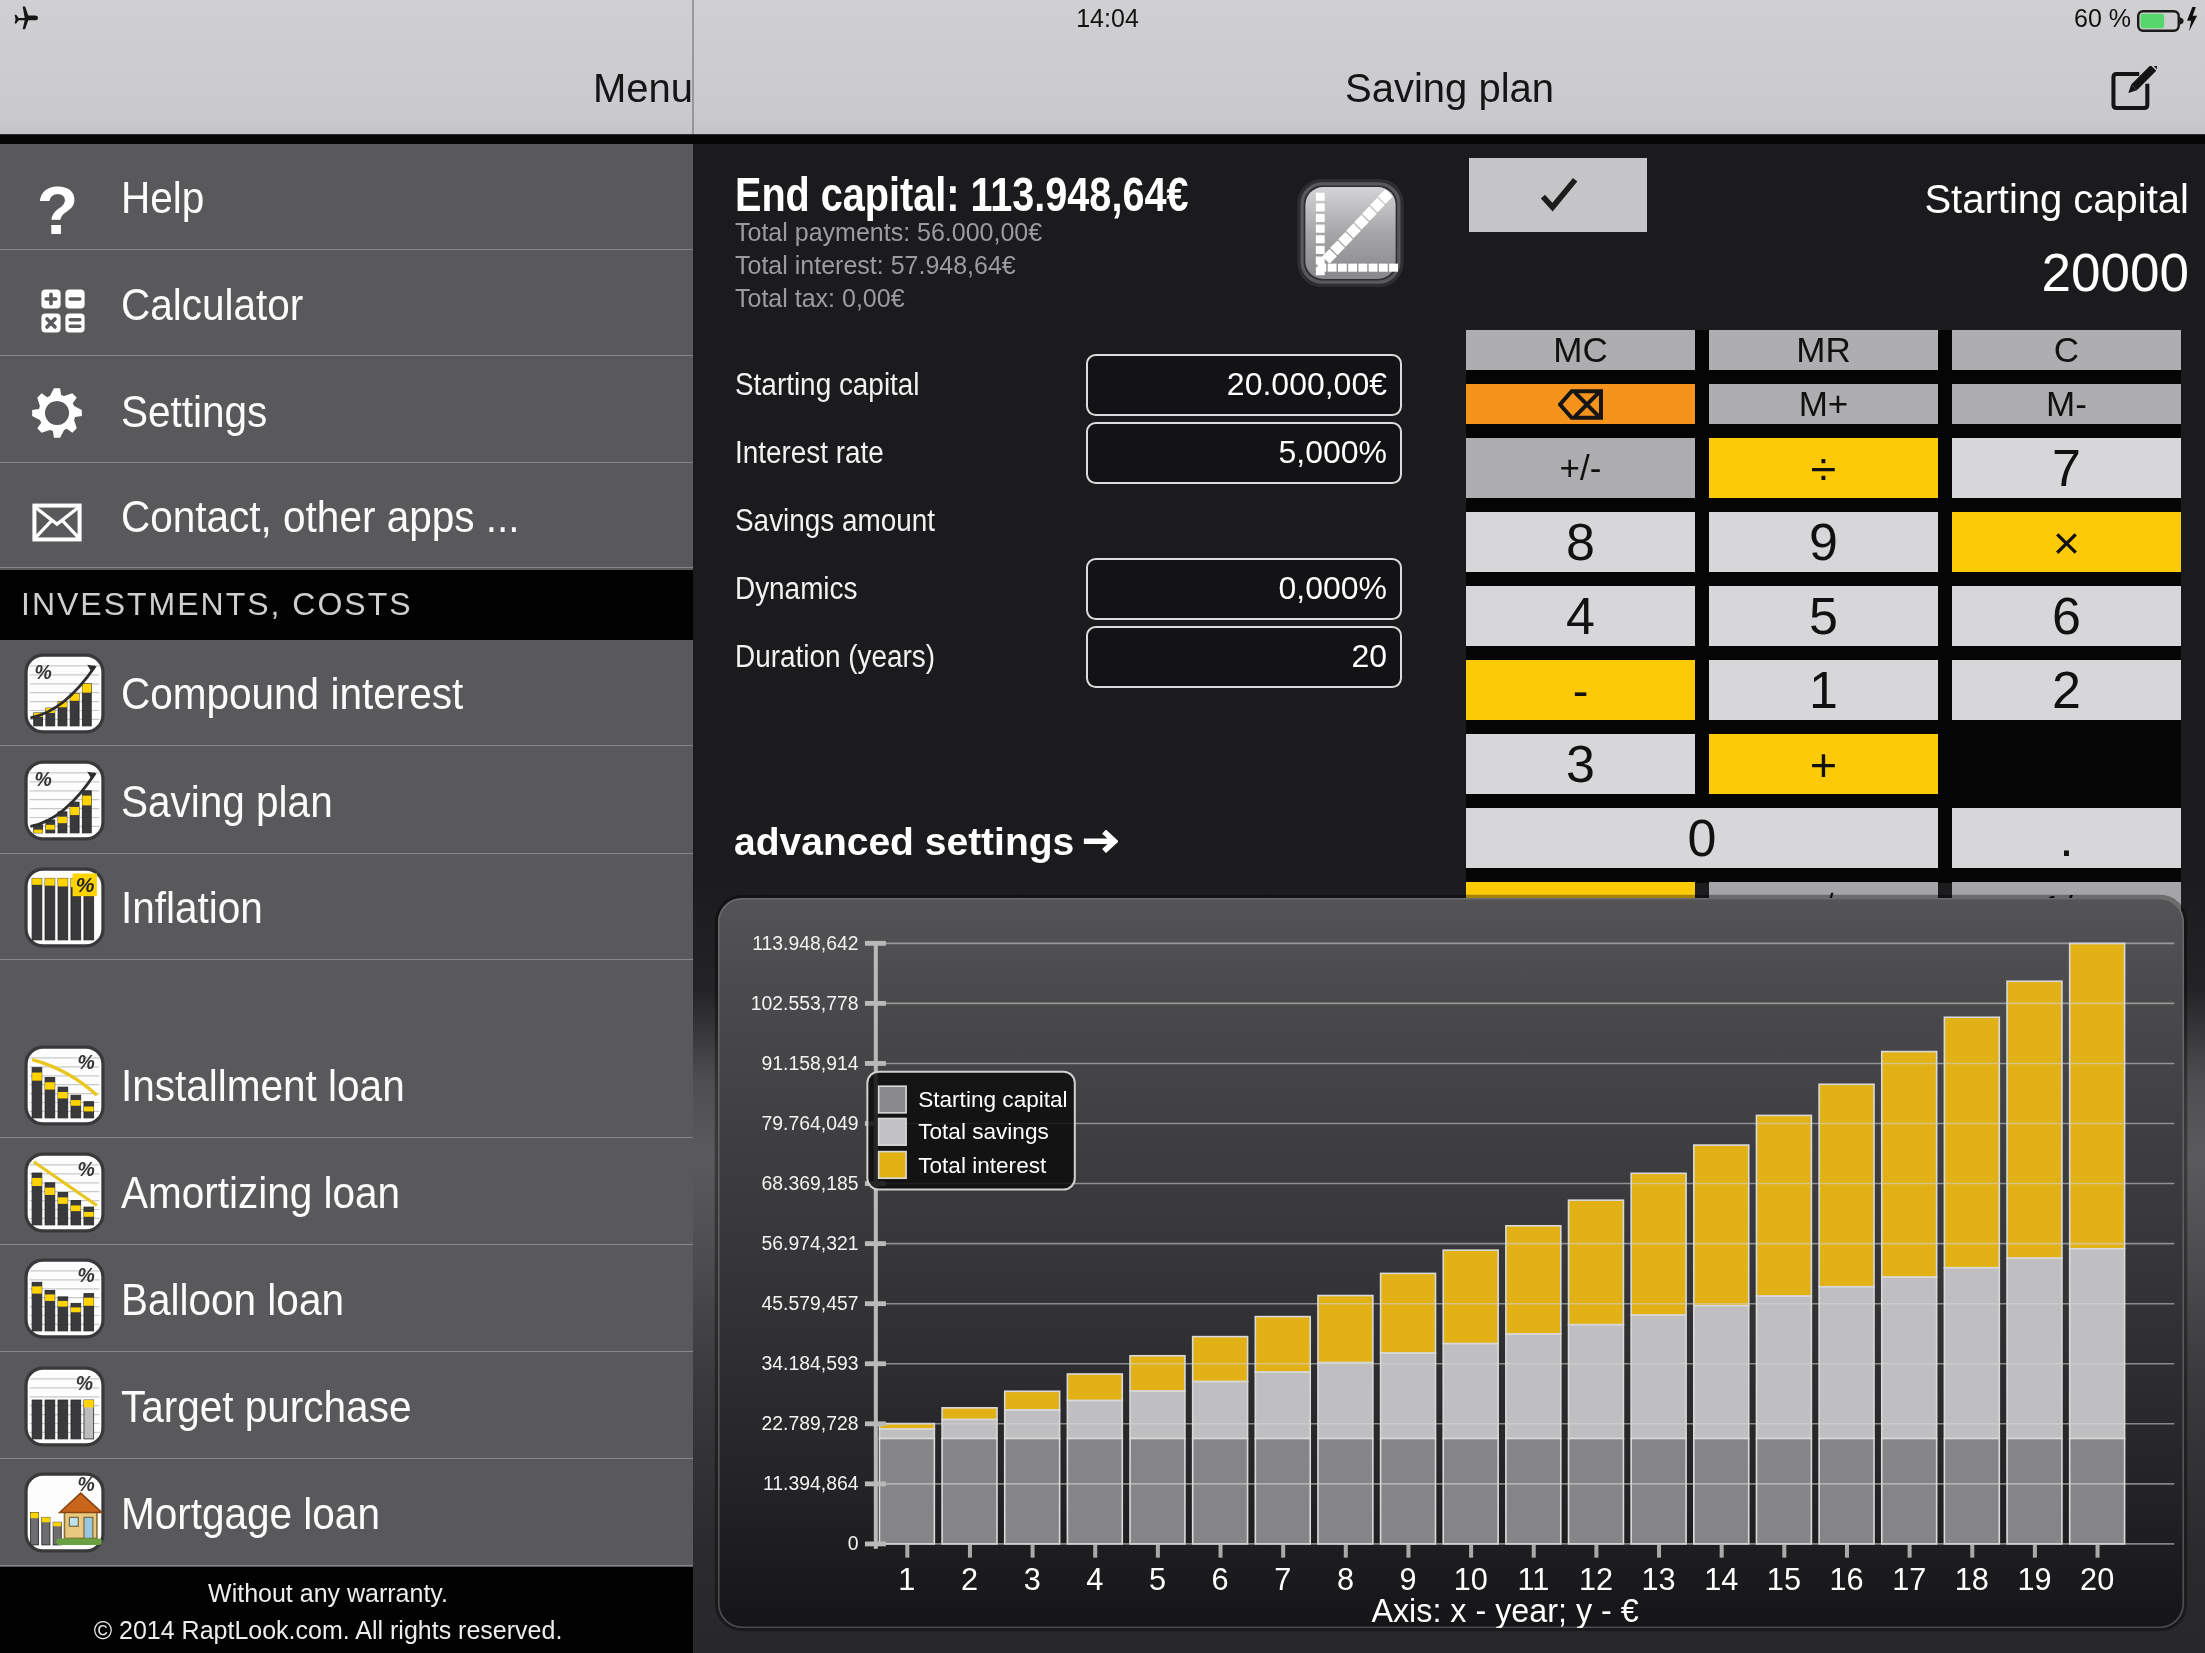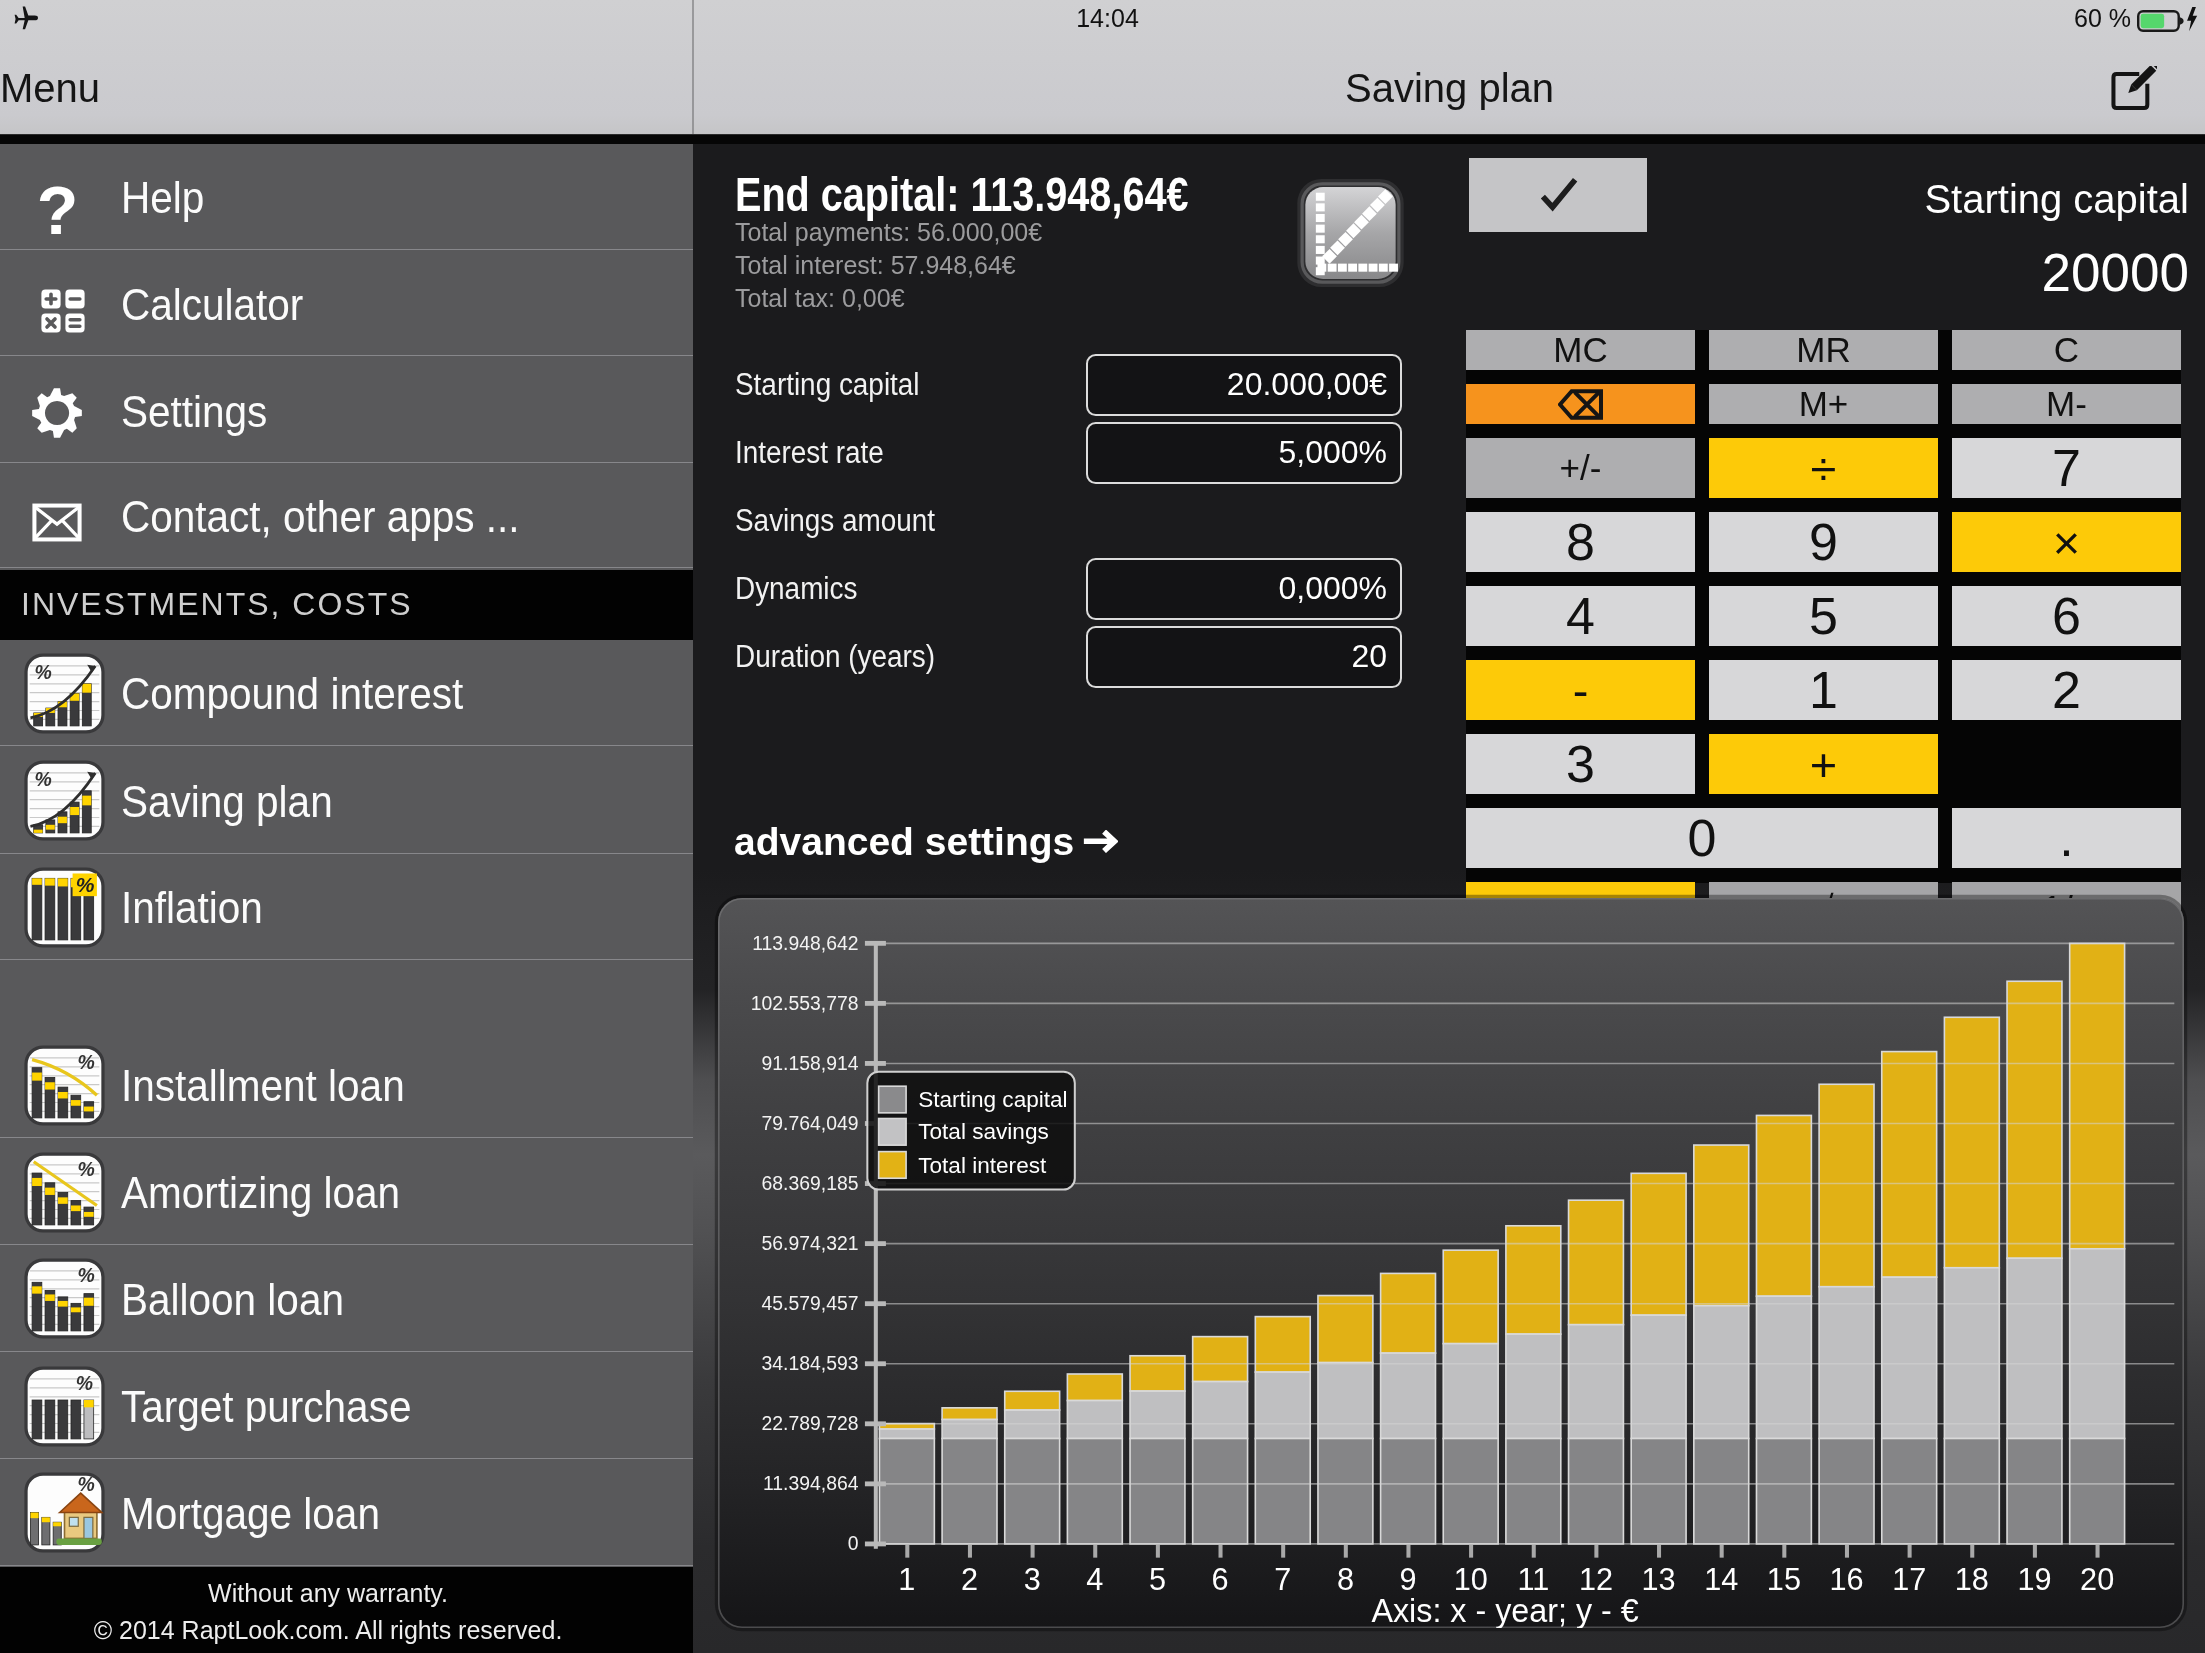--- a/index.html
+++ b/index.html
@@ -53,21 +53,21 @@
 <div class="statustxt" style="left:1067px;width:81px;text-align:center">14:04</div>
 <div class="statustxt" style="left:2002px;width:129px;text-align:right">60 %</div>
 <svg class="abs" style="left:2137px;top:9.7px" width="47" height="22" viewBox="0 0 58 27">
       <rect x="1.5" y="1.5" width="50" height="24" rx="6" fill="none" stroke="#1a1a1a" stroke-width="3"></rect>
       <rect x="4.5" y="4.5" width="29" height="18" rx="3" fill="#55d76c"></rect>
       <path d="M53 9 q4.5 1.5 4.5 4.5 q0 3 -4.5 4.5 Z" fill="#1a1a1a"></path>
     </svg>
 <svg class="abs" style="left:2185px;top:7.3px" width="13" height="25" viewBox="0 0 16 31">
       <path d="M9 0 L2.5 17 L7.5 17 L5 30 L15 11 L9.5 11 L13.5 0 Z" fill="#101010"></path>
     </svg>
-<div class="navtitle" style="left:0px;width:693px;text-align:left">Menu</div>
+<div class="navtitle" style="left:0px;width:693px;text-align:right">Menu</div>
 <div class="navtitle" style="left:693px;width:1513px;text-align:center">Saving plan</div>
 <svg class="abs" style="left:2107px;top:66px" width="50" height="50" viewBox="0 0 62 62">
       <path d="M40 10 L12 10 Q8 10 8 14 L8 48 Q8 52 12 52 L46 52 Q50 52 50 48 L50 22" fill="none" stroke="#141414" stroke-width="5"></path>
       <g transform="rotate(45 42 18)">
         <rect x="37" y="-4" width="10" height="34" fill="#141414"></rect>
         <rect x="37" y="-10" width="10" height="4" fill="#141414"></rect>
         <path d="M37 30 L47 30 L42 40 Z" fill="#141414"></path>
       </g>
     </svg>
 <div id="sidebar">

